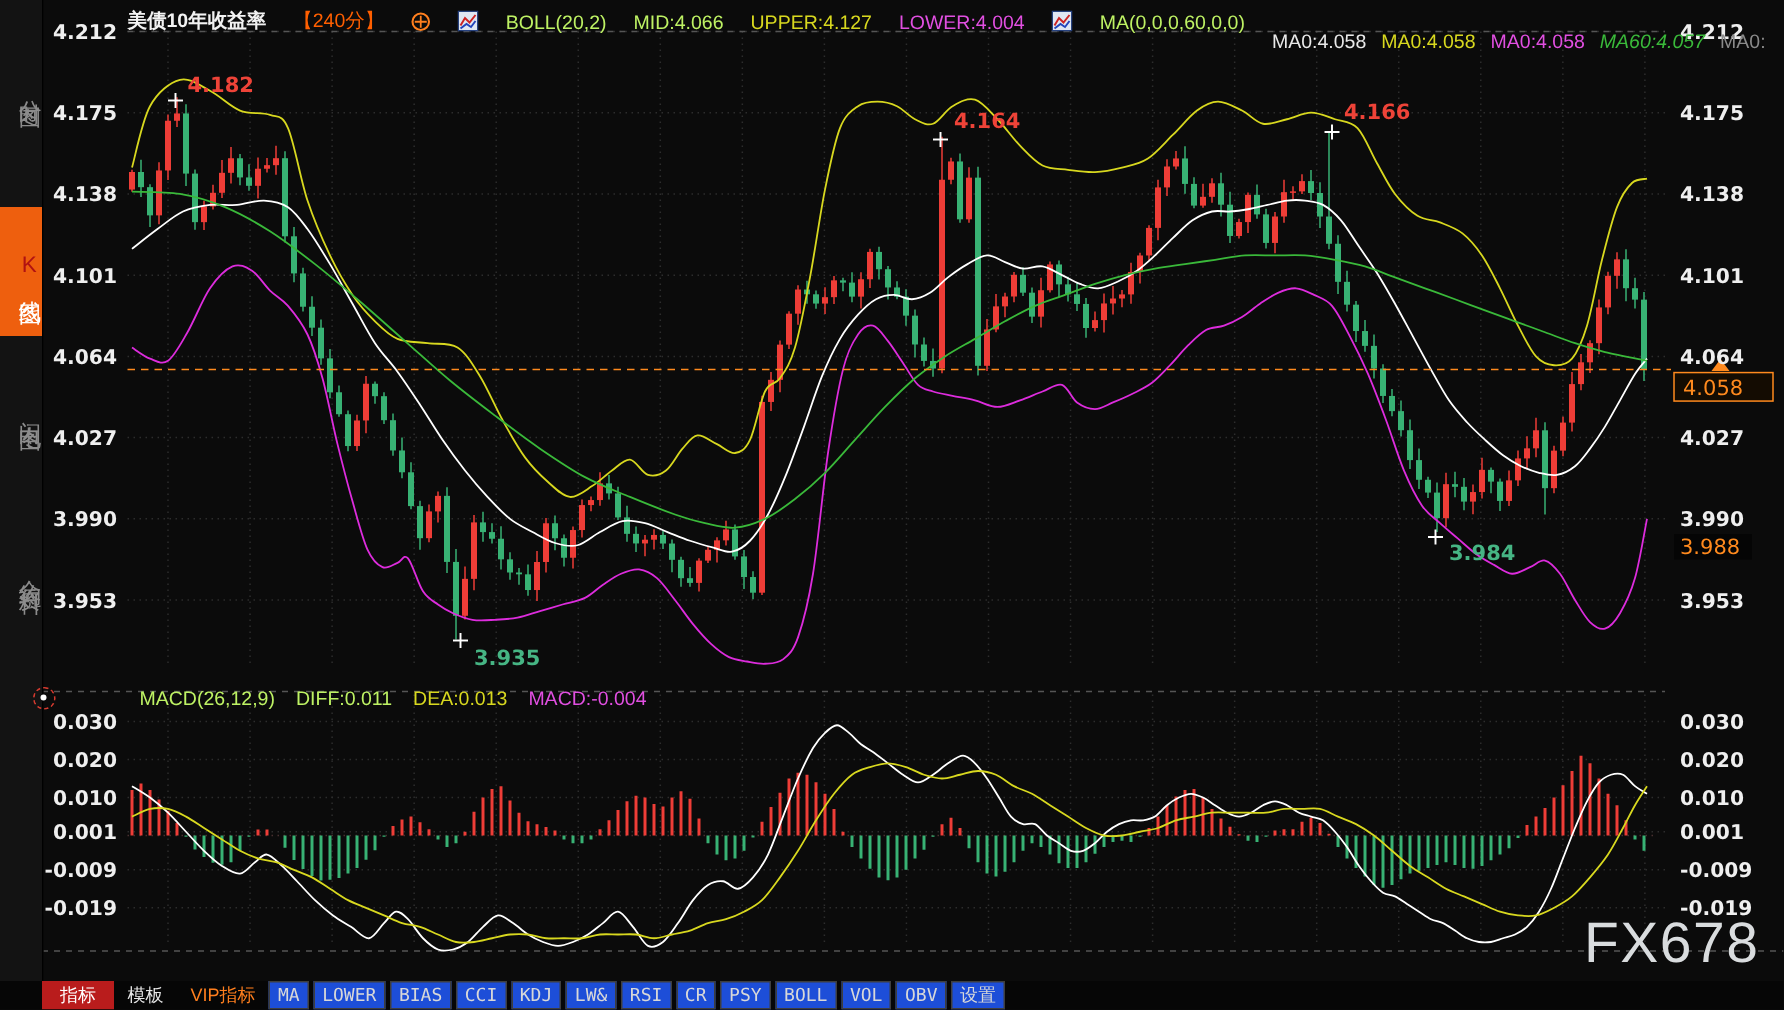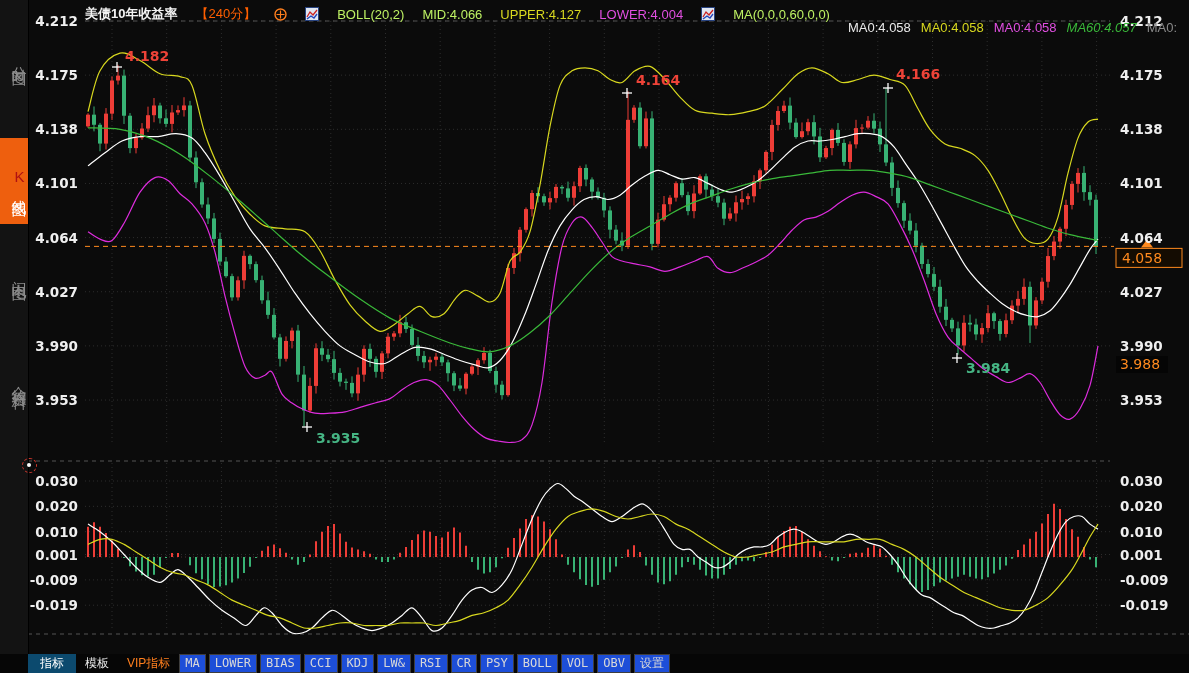--- a/index.html
+++ b/index.html
@@ -33,21 +33,21 @@
   #xaxis-row{position:absolute;left:0;top:636px;width:1189px;height:18px;font-size:13px;font-weight:bold;color:#f0f0f0;}
   #tf-label{position:absolute;left:85px;top:0;color:#ff7f1e;cursor:pointer;font-weight:bold;}
   #tf-label .tri{font-size:10px;margin-left:6px;}
   .date-label{position:absolute;top:0;transform:translateX(-50%);}
   .date-label.hl{color:#ff8a1e;background:#050505;border:1px solid #2c2c2c;padding:0 5px;font-weight:bold;}
   
   #toolbar-strip{position:absolute;left:0;top:654px;width:1189px;height:19px;background:#060606;}
   #toolbar{position:absolute;left:28px;top:654px;height:19px;display:flex;align-items:stretch;
     font-size:12px;line-height:19px;}
   .tb{cursor:pointer;padding:0 9px;color:#e8e8e8;}
-  .tb.active{background:#0c4a6e;color:#fff;padding:0 12px;}
+  .tb.active{background:#b91c1c;color:#fff;padding:0 12px;}
   .tb.vip{color:#ff7f1e;}
   .tb.cell{font-family:"DejaVu Sans Mono","Liberation Mono",monospace;background:#1d4ed8;
     border:1px solid #3e3e3e;margin-right:3px;padding:0 5px;color:#d8d8d8;line-height:17px;}
   
   #watermark{position:absolute;left:1056px;top:608px;font-size:38px;color:#d9dcde;letter-spacing:1px;
     font-family:"Liberation Sans","DejaVu Sans",sans-serif;}
 </style>
 </head>
 <body>
 
@@ -746,20 +746,26 @@
         </span>
         <span class="pane-icon">
           <svg width="13" height="13">
             <rect x="2" y="3" width="6" height="7" stroke="#cfcfcf" fill="none"></rect>
             <path d="M8 6.5h4M10 4.5l2 2-2 2" stroke="#cfcfcf" fill="none"></path>
           </svg>
         </span>
       </span>
   </header>
 
+  <div id="macd-header">
+    <span class="t-white">MACD(26,12,9)</span>
+    <span class="t-white">DIFF:0.011</span>
+    <span class="t-yellow">DEA:0.013</span>
+    <span class="t-magenta">MACD:-0.004</span>
+  </div>
   <span id="macd-gear"></span>
 
 
   <div id="toolbar-strip"></div>
   <div id="toolbar">
       <span class="tb active">指标</span>
       <span class="tb ">模板</span>
       <span class="tb vip">VIP指标</span>
       <span class="tb cell">MA</span>
       <span class="tb cell">LOWER</span>
@@ -769,13 +775,14 @@
       <span class="tb cell">LW&amp;</span>
       <span class="tb cell">RSI</span>
       <span class="tb cell">CR</span>
       <span class="tb cell">PSY</span>
       <span class="tb cell">BOLL</span>
       <span class="tb cell">VOL</span>
       <span class="tb cell">OBV</span>
       <span class="tb cell">设置</span>
     </div>
 
+  <div id="watermark">FX678</div>
 </div>
 
 </body></html>

